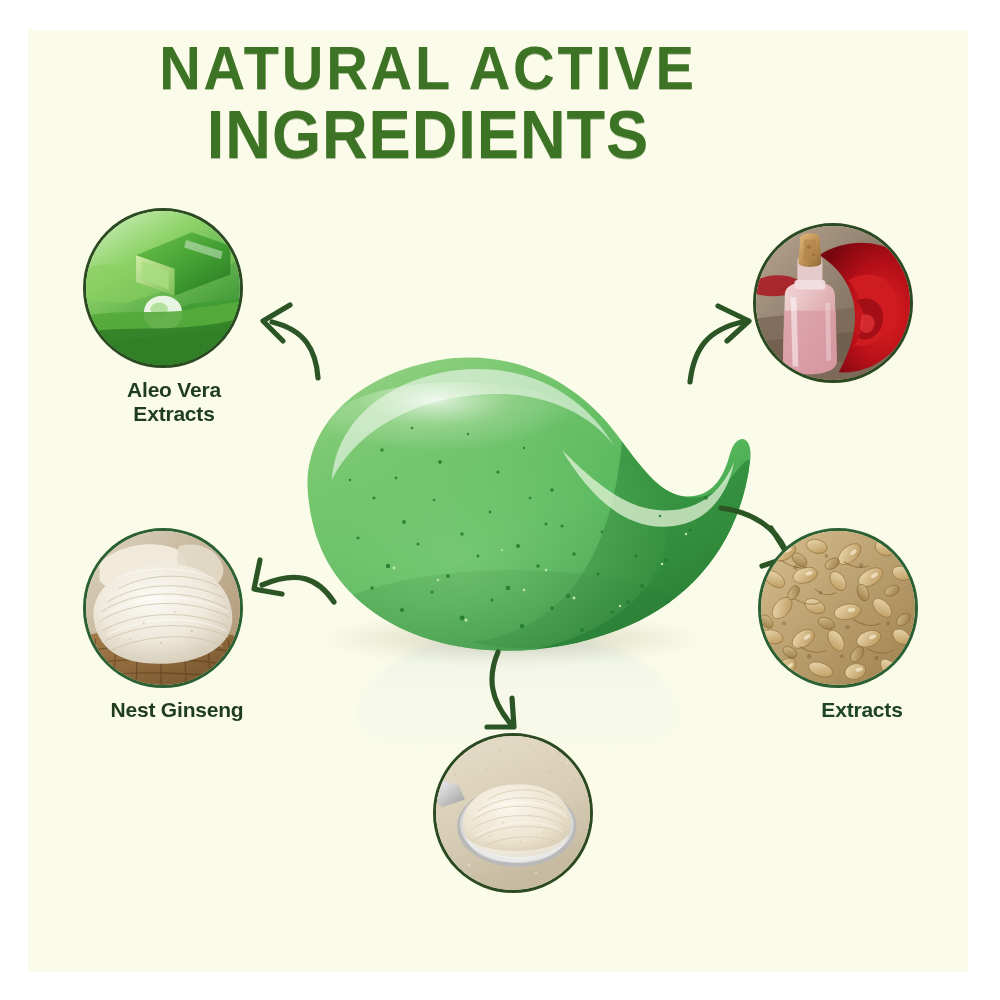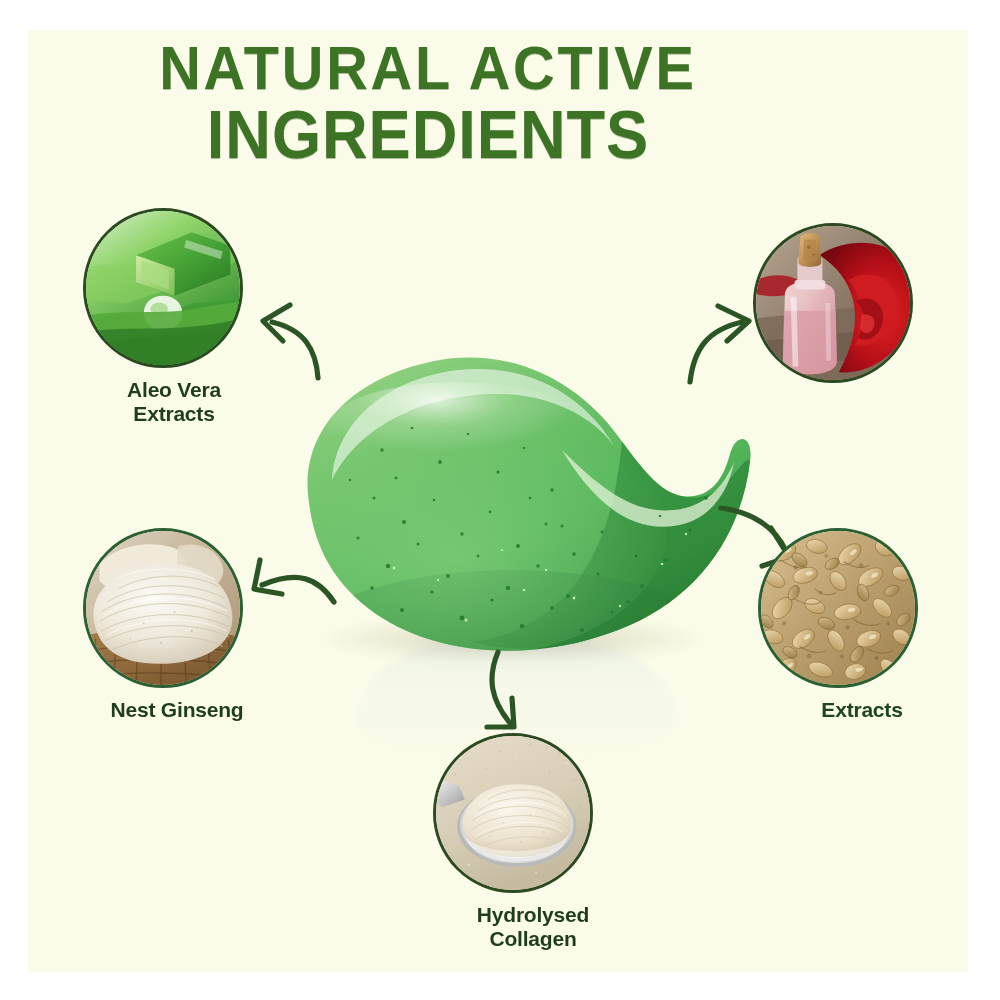--- a/index.html
+++ b/index.html
@@ -663,17 +663,15 @@
           <circle cx="70" cy="90" r="1"></circle>
             <circle cx="98" cy="82" r="0.9"></circle>
           <circle cx="112" cy="100" r="1.1"></circle>
             <circle cx="56" cy="104" r="0.9"></circle>
           <circle cx="88" cy="110" r="1"></circle>
         </g>
 
         <path d="M30,104 C44,124 120,126 138,102 C132,122 110,132 84,132 C56,132 36,122 30,104 Z" fill="#ffffff" opacity="0.45"></path>
       </svg>
     </div>
-    <div class="label">Hydrolysed
-Collagen</div>
   </div>
 
 </div>
 
 </body></html>

